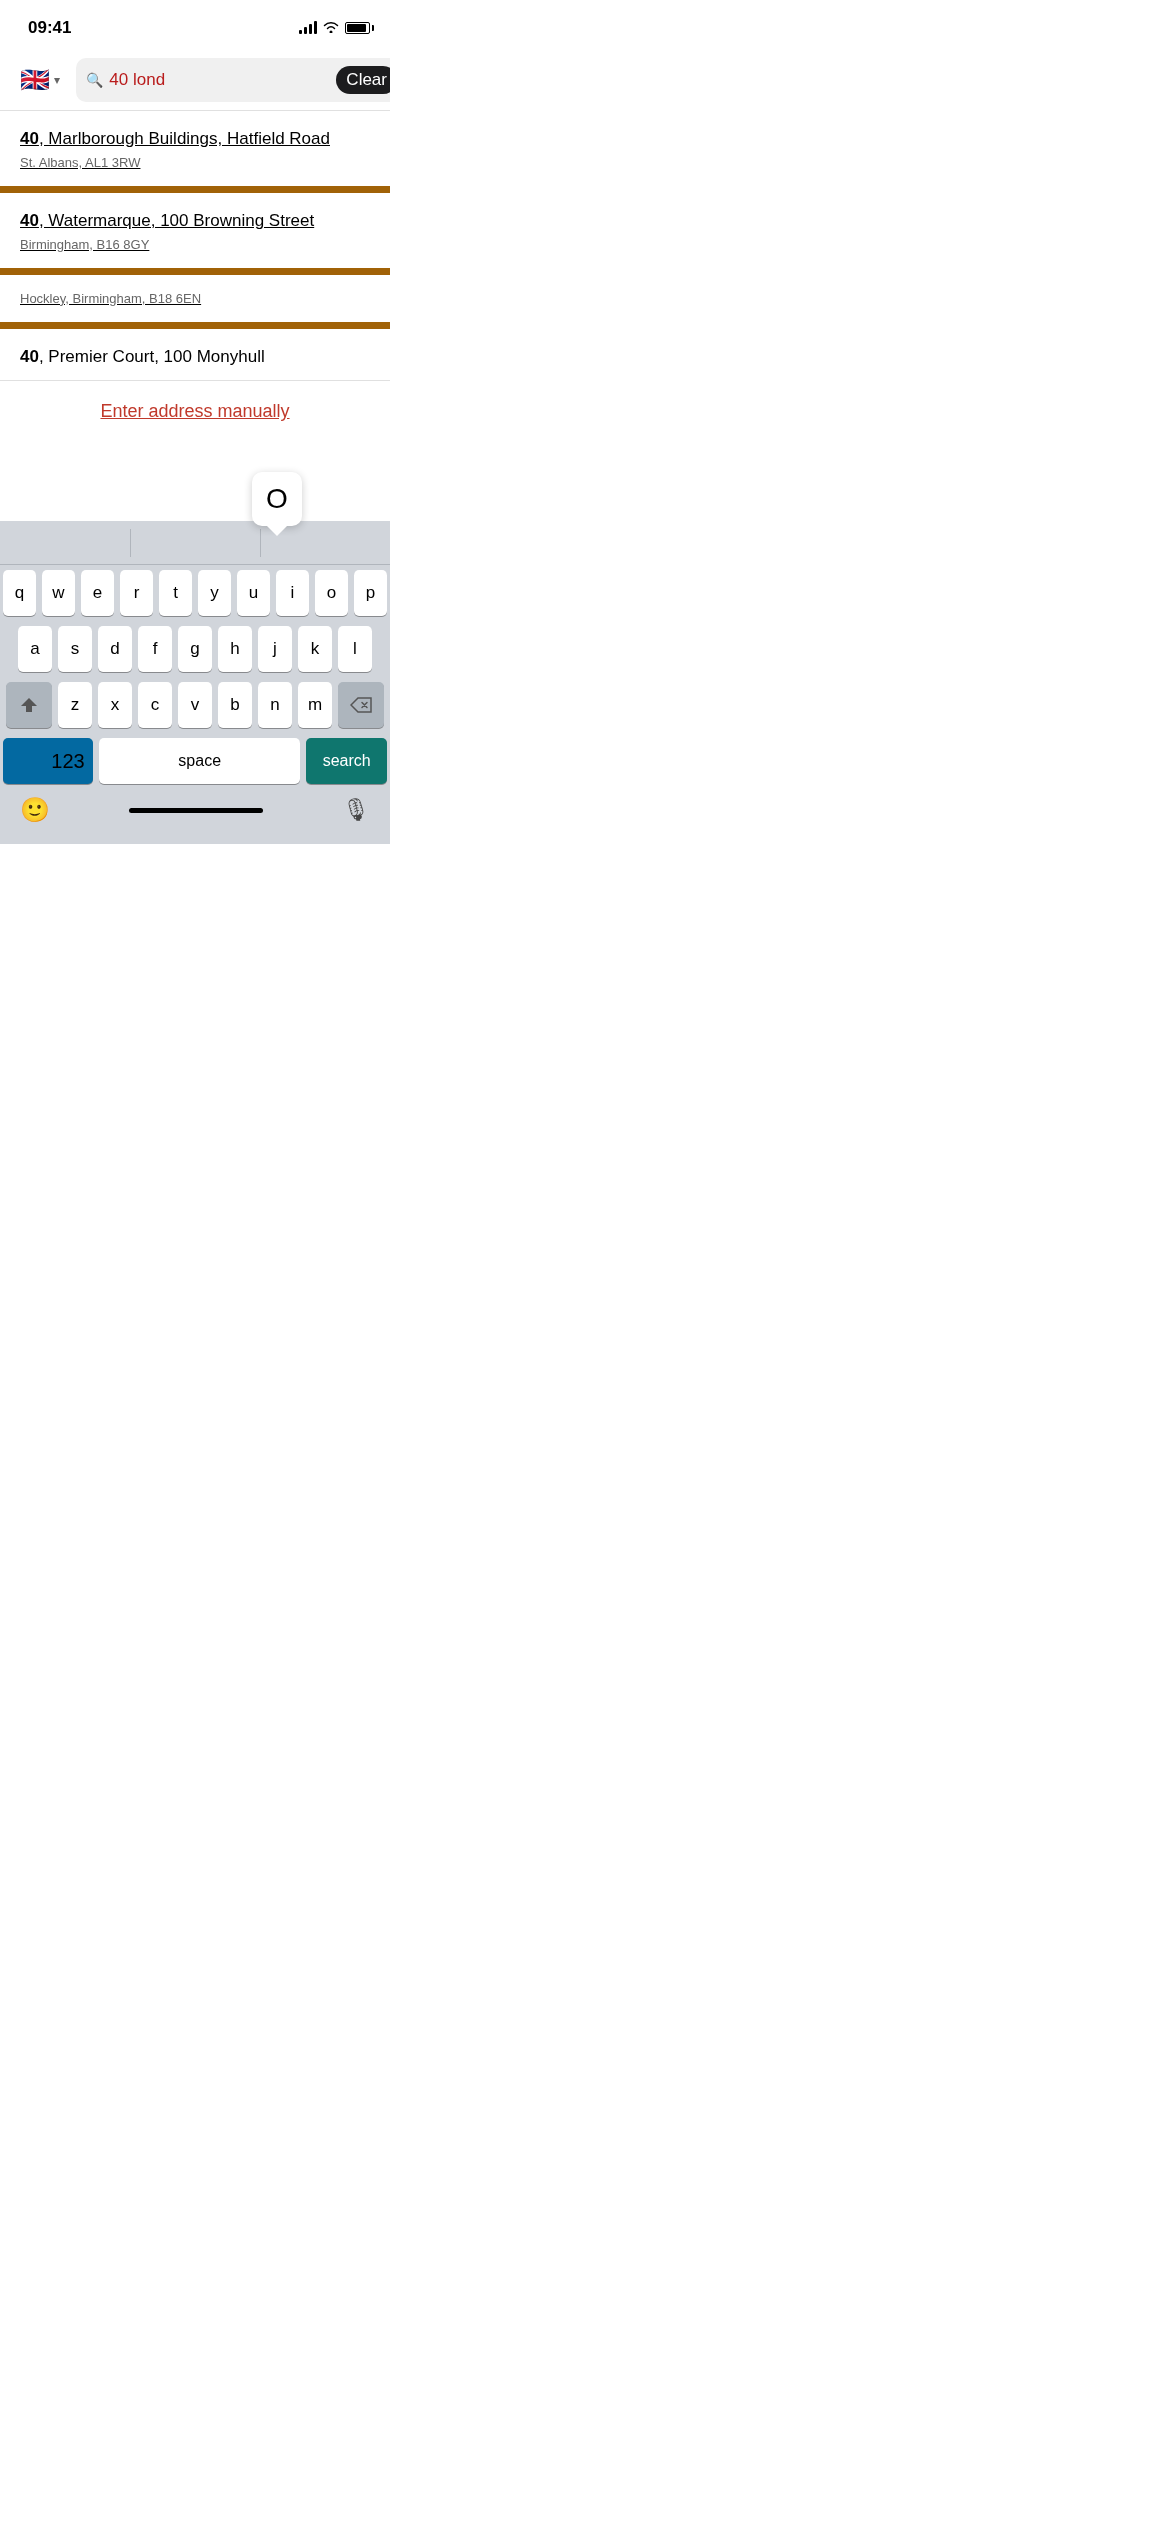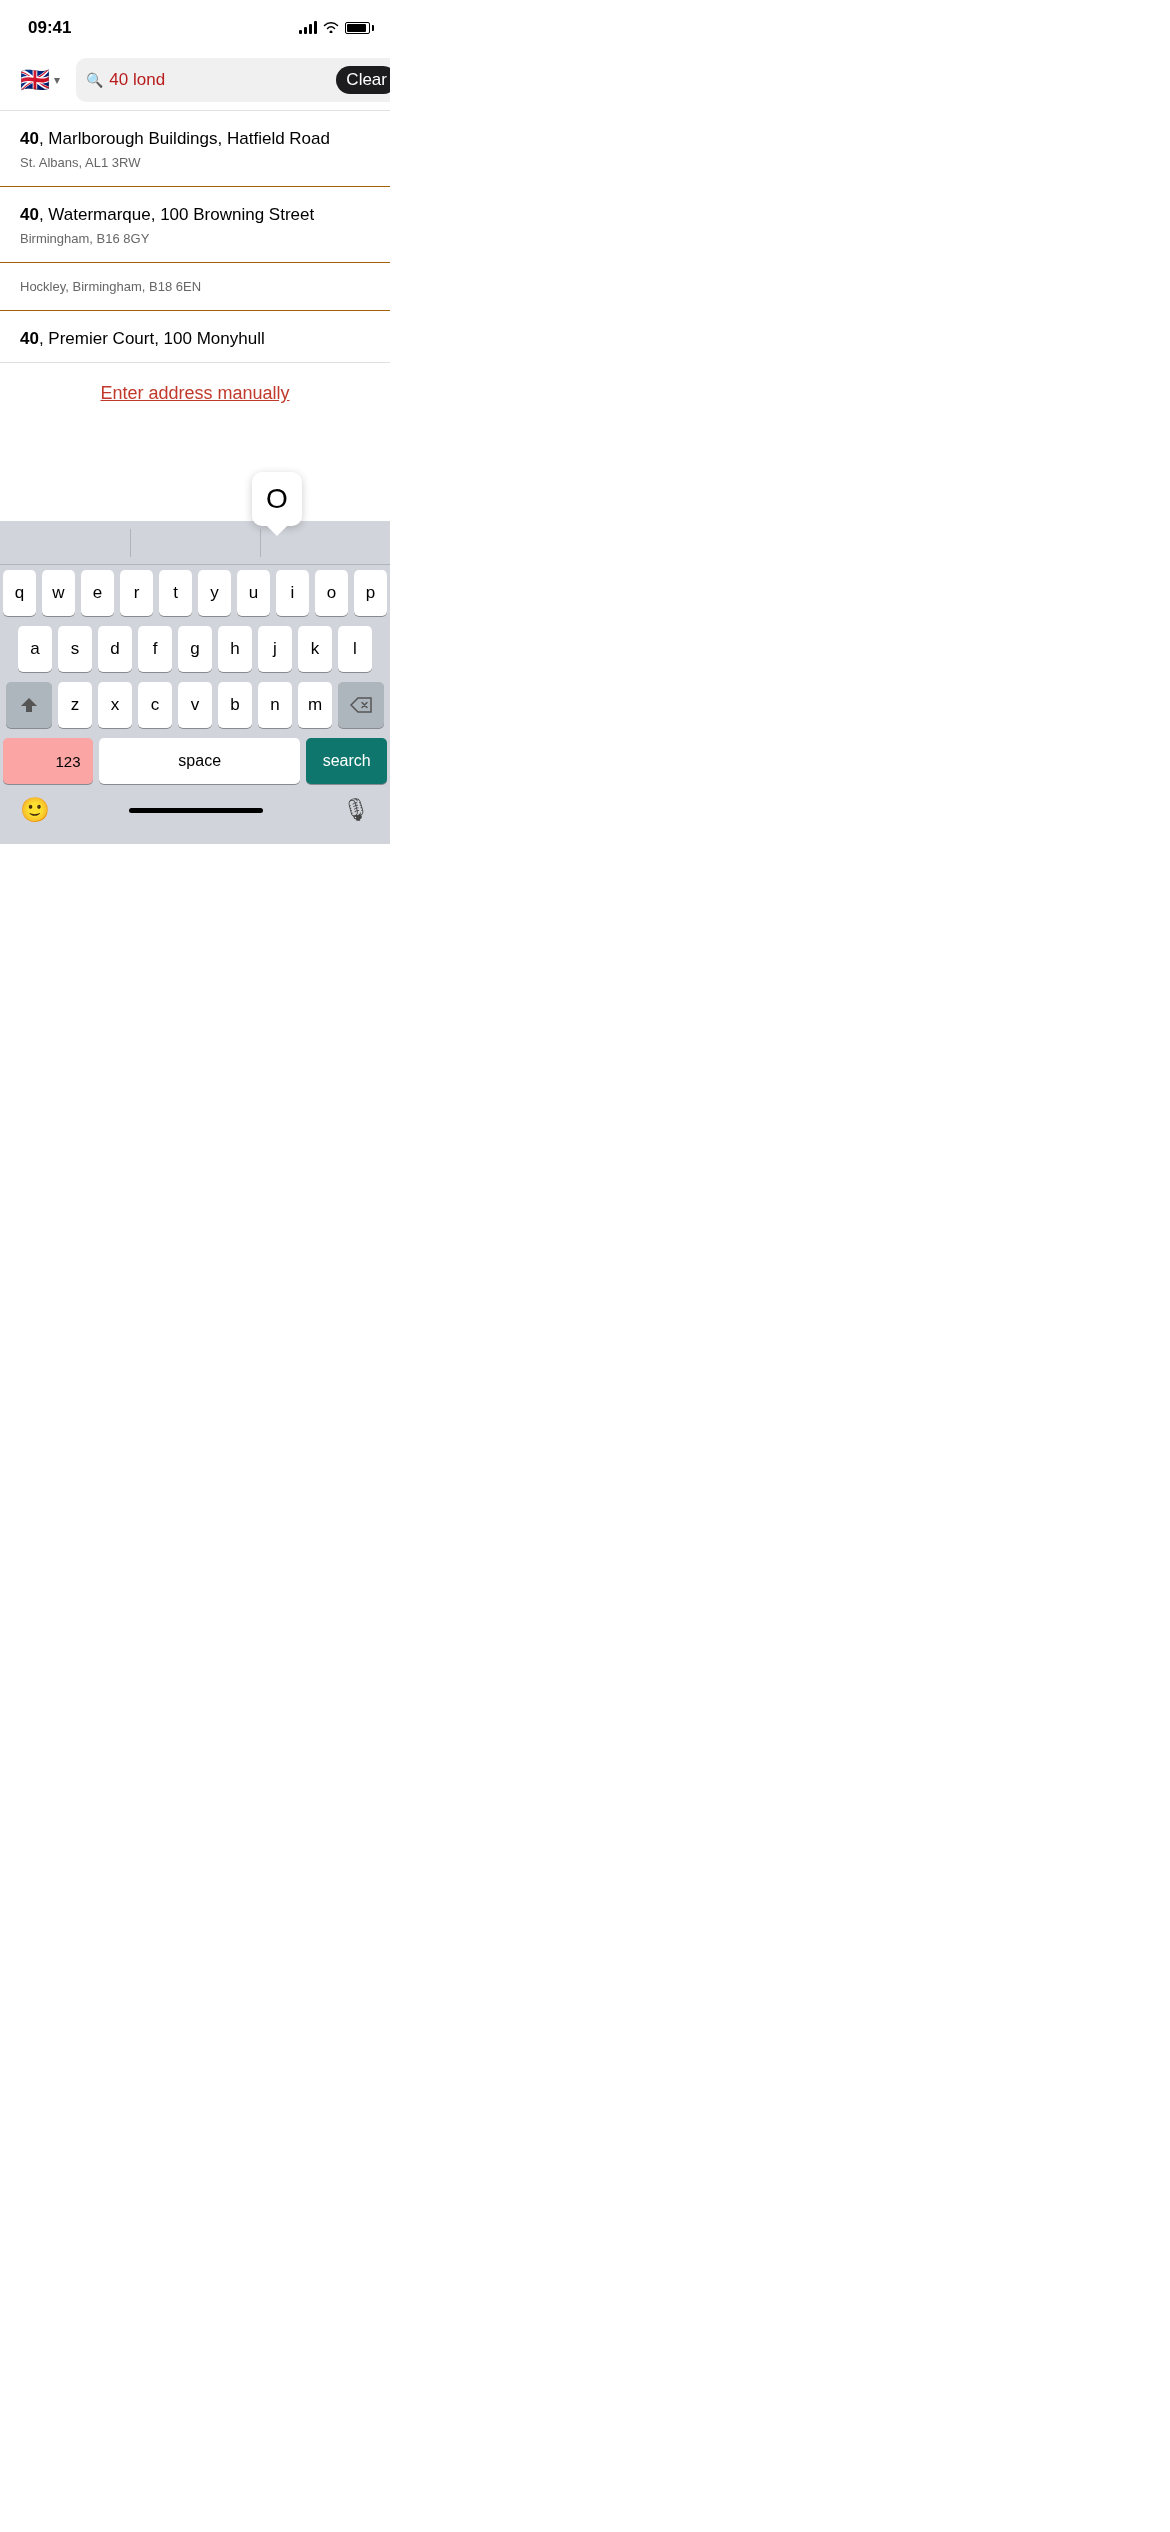--- a/index.html
+++ b/index.html
@@ -157,23 +157,24 @@
     }
 
     
     .results-list {
       flex: 1;
       overflow-y: auto;
     }
 
     .result-item {
       padding: 16px 20px;
-      border-bottom: 1px solid #a16207;
+      border-bottom: 7px solid #a16207;
       position: relative;
       cursor: pointer;
+      text-decoration: underline;
     }
 
     .result-main {
       font-size: 17px;
       color: #000;
       line-height: 1.4;
       margin-bottom: 4px;
     }
 
     .result-main strong {
@@ -312,24 +313,24 @@
       max-width: 46px;
     }
 
     .key-delete {
       background: #adb5bd;
       flex: 1.5;
       max-width: 46px;
     }
 
     .key-123 {
-      background: #fca5a5;
+      background: #0369a1;
       flex: 2;
       max-width: 90px;
-      font-size: 15px;
+      font-size: 20px;
       padding-left: 40px;
     }
 
     .key-space {
       background: #fff;
       flex: 5;
       font-size: 16px;
       max-width: none;
       text-align: center;
     }

